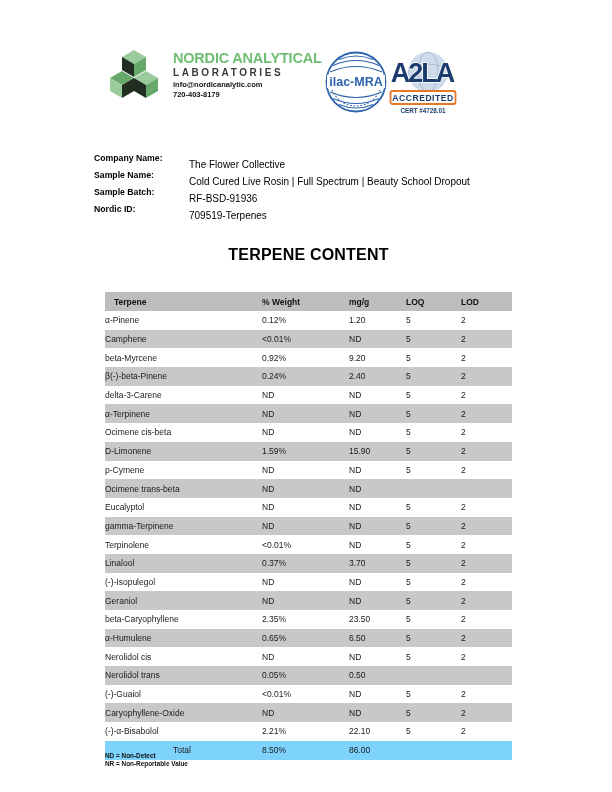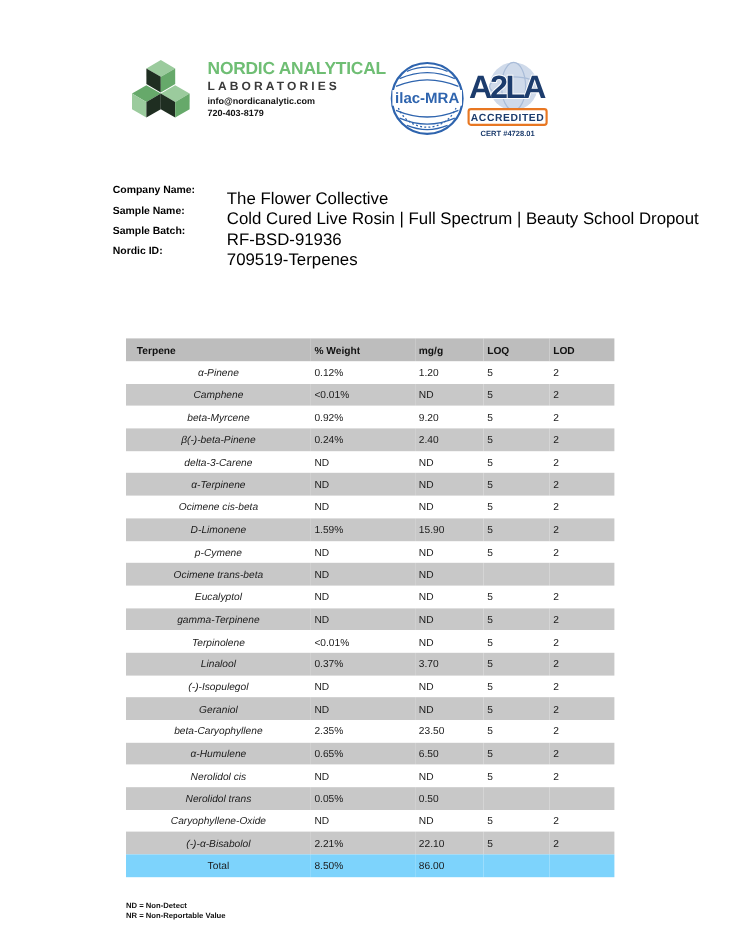--- a/index.html
+++ b/index.html
@@ -19,40 +19,40 @@
   .brand-email{ font-size:7.5px; font-weight:bold; color:#111; margin-top:2px; }
   .brand-phone{ font-size:7.5px; font-weight:bold; color:#111; margin-top:1px; }
 
   .badges { position:absolute; left:324px; top:50px; display:flex; align-items:flex-start; }
   .a2la-wrap { display:flex; flex-direction:column; align-items:center; }
 
   
   .sample-info { position:absolute; left:94px; top:149px; }
   .info-row { display:flex; height:17px; align-items:center; }
   .info-label { width:95px; font-size:8.7px; font-weight:bold; }
-  .info-value { font-size:14px; white-space:nowrap;margin-top:14px; }
+  .info-value { font-size:10px; white-space:nowrap;margin-top:14px; }
 
   
   .section-title {
     position:absolute; left:105px; top:246px; width:407px;
     text-align:center; font-size:16px; font-weight:bold; letter-spacing:0.2px;
   }
 
   
   .terpene-table {
-    position:absolute; left:105px; top:282px; width:407px;
+    position:absolute; left:105px; top:292px; width:407px;
     border-collapse:collapse; table-layout:fixed; font-size:8.5px;
   }
   .terpene-table th {
     background:#bdbdbd; height:19px; text-align:left; font-weight:bold;
     padding:0 0 0 3px; color:#111;
   }
   .terpene-table th:first-child { padding-left:9px; }
   .terpene-table td { height:18.7px; padding:0 0 0 3px; color:#1a1a1a; }
-  .terpene-table tbody td:first-child { text-align:center; padding-left:0;font-style:italic; }
+  .terpene-table tbody td:first-child { text-align:left; padding-left:0; }
   .terpene-table tbody tr:nth-child(even) { background:#c8c8c8; }
   .terpene-table tfoot td { background:#7dd3fc; height:18.7px; }
   .terpene-table tfoot td:first-child { text-align:center; padding-left:0; }
 
   
   .footnotes { position:absolute; left:105px; top:752px; font-size:6.4px; font-weight:bold; line-height:1.3; color:#111; }
 </style>
 </head>
 <body>
 
@@ -119,20 +119,21 @@
     <div class="info-row">
       <span class="info-label">Sample Batch:</span>
       <span class="info-value">RF-BSD-91936</span>
     </div>
     <div class="info-row">
       <span class="info-label">Nordic ID:</span>
       <span class="info-value">709519-Terpenes</span>
     </div>
   </div>
 
+  <h1 class="section-title">TERPENE CONTENT</h1>
 
   <table class="terpene-table">
     <colgroup>
       <col style="width:154px">
         <col style="width:87px">
         <col style="width:57px">
         <col style="width:55px">
         <col style="width:54px">
     </colgroup>
     <thead>
@@ -279,20 +280,27 @@
           <td>2</td>
         </tr>
         <tr>
           <td>Nerolidol trans</td>
           <td>0.05%</td>
           <td>0.50</td>
           <td></td>
           <td></td>
         </tr>
         <tr>
+          <td>(-)-Guaiol</td>
+          <td>&lt;0.01%</td>
+          <td>ND</td>
+          <td>5</td>
+          <td>2</td>
+        </tr>
+        <tr>
           <td>Caryophyllene-Oxide</td>
           <td>ND</td>
           <td>ND</td>
           <td>5</td>
           <td>2</td>
         </tr>
         <tr>
           <td>(-)-α-Bisabolol</td>
           <td>2.21%</td>
           <td>22.10</td>

